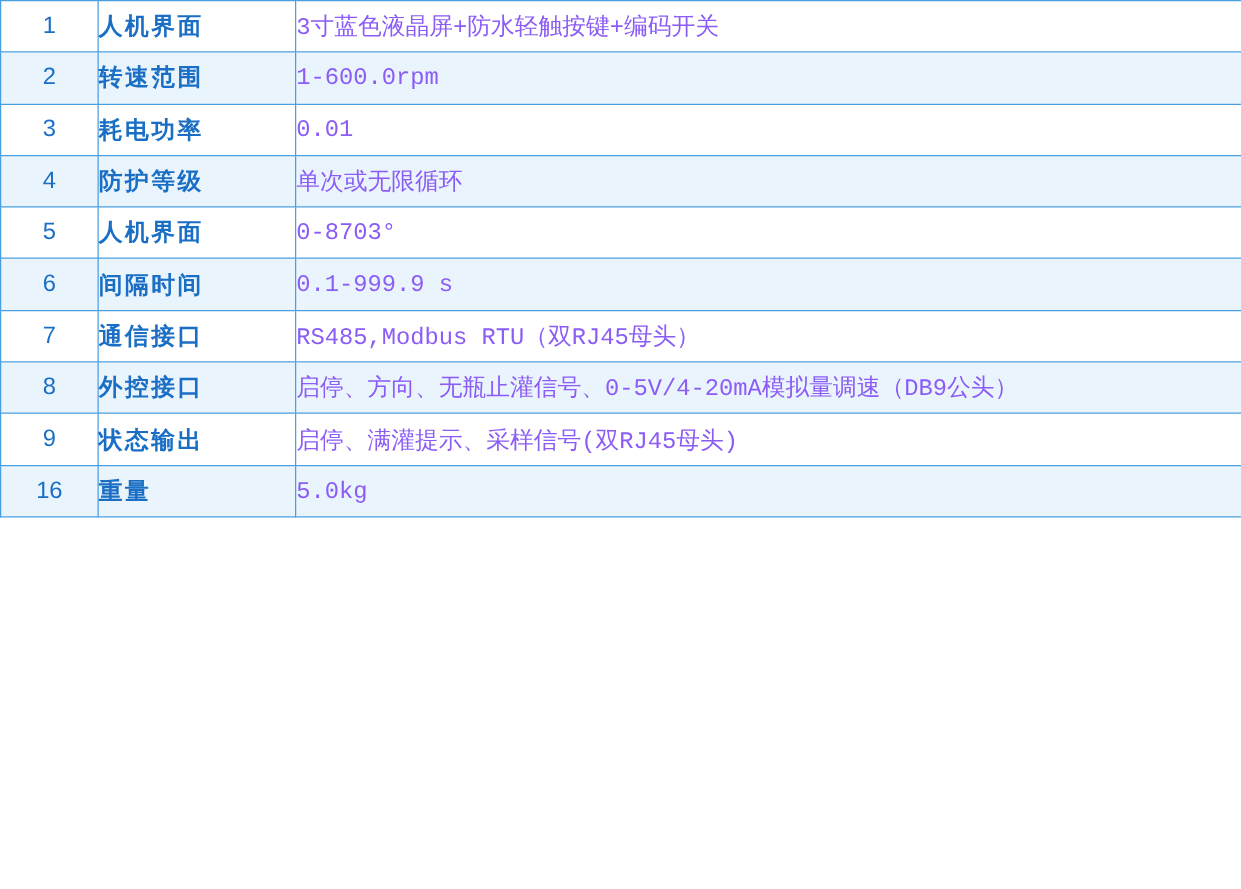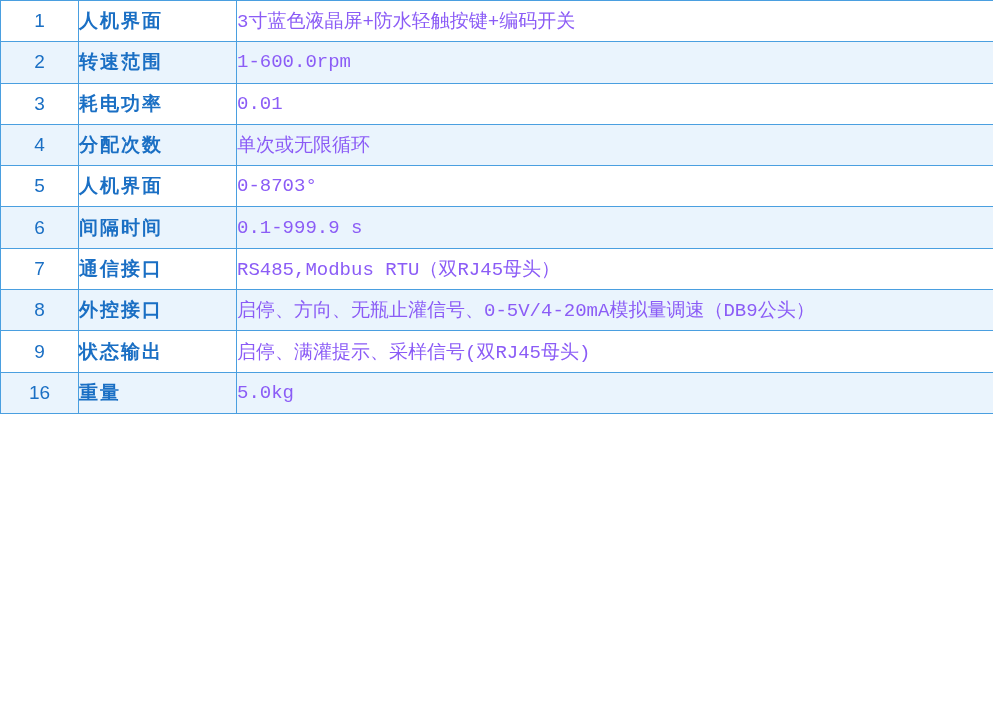--- a/index.html
+++ b/index.html
@@ -68,21 +68,21 @@
         <td class="col-label">转速范围</td>
         <td class="col-value">1-600.0rpm</td>
       </tr>
       <tr class="even">
         <td class="col-index">3</td>
         <td class="col-label">耗电功率</td>
         <td class="col-value">0.01</td>
       </tr>
       <tr class="odd">
         <td class="col-index">4</td>
-        <td class="col-label">分配次数</td>
+        <td class="col-label">防护等级</td>
         <td class="col-value">单次或无限循环</td>
       </tr>
       <tr class="even">
         <td class="col-index">5</td>
         <td class="col-label">人机界面</td>
         <td class="col-value">0-8703°</td>
       </tr>
       <tr class="odd">
         <td class="col-index">6</td>
         <td class="col-label">间隔时间</td>

